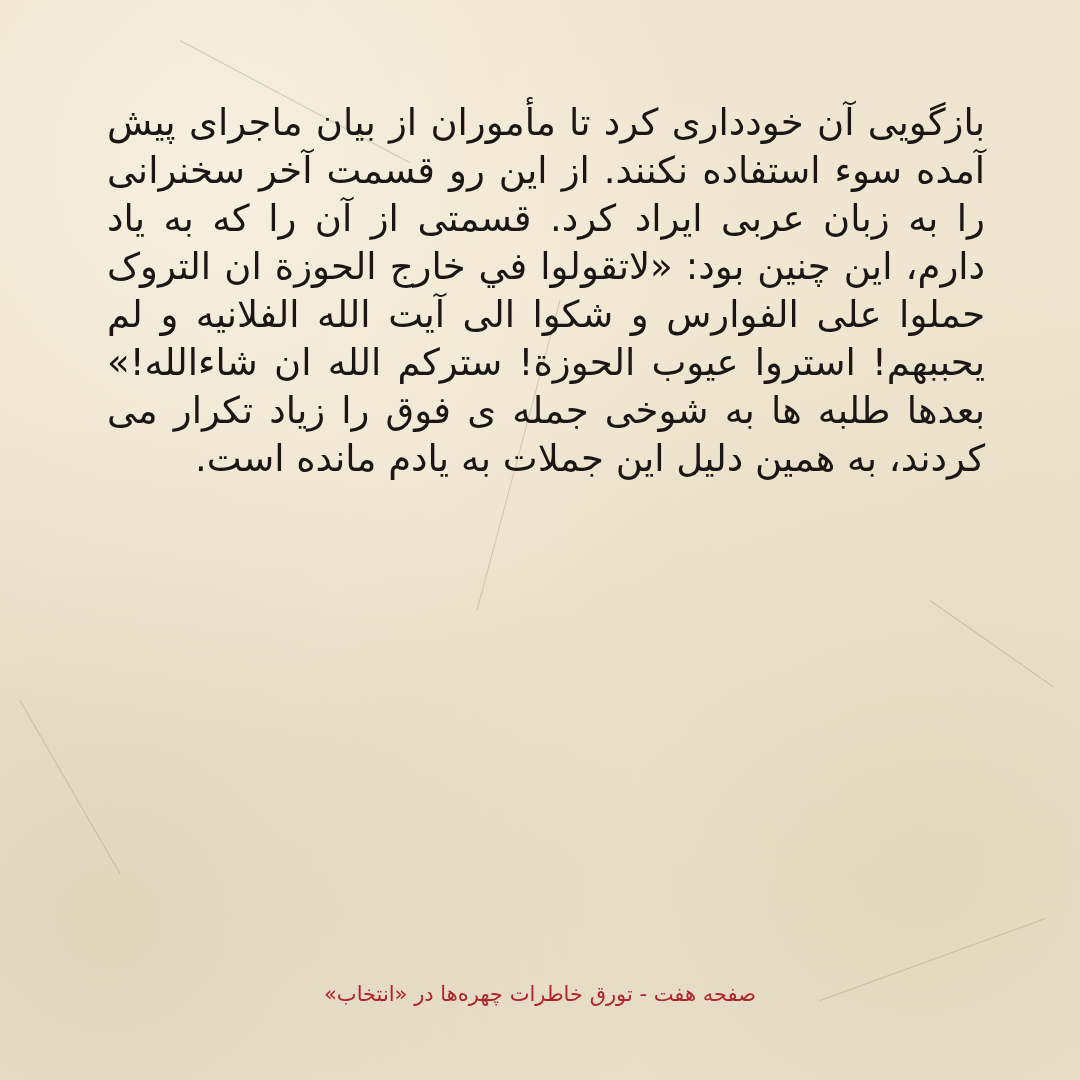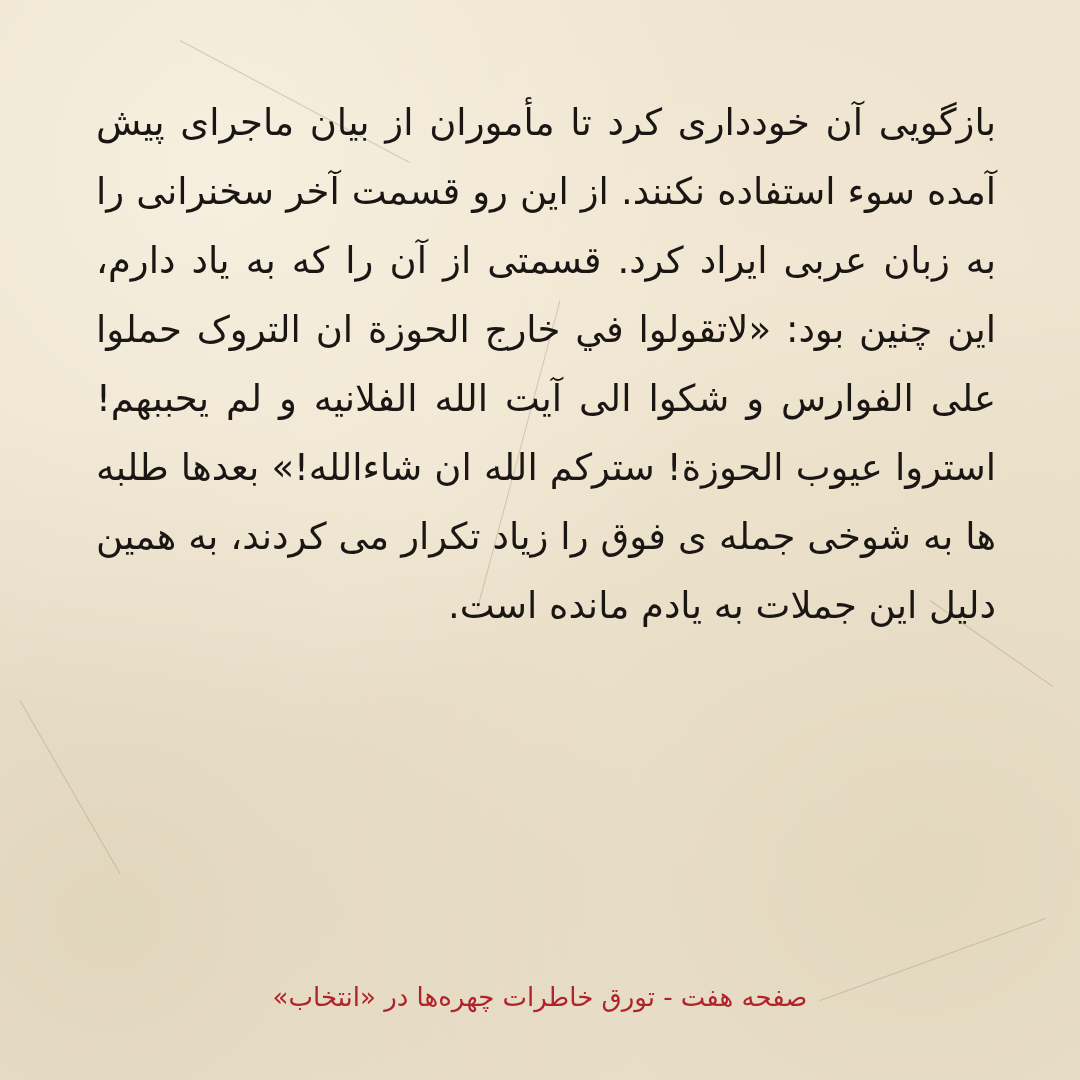--- a/index.html
+++ b/index.html
@@ -17,28 +17,28 @@
   .crack {
     position: absolute; border-top: 1px solid rgba(150,135,110,0.35);
     transform-origin: left center;
   }
   .page {
     position: absolute; left: 96px; top: 88px; width: 900px;
     direction: rtl; text-align: justify; text-align-last: right;
     color: #1a1614;
   }
   .para {
-    margin: 0; font-size: 37px; line-height: 69px;
+    margin: 11px; font-size: 37px; line-height: 48px;
     font-family: "DejaVu Sans", sans-serif;
   }
   .para + .para { margin-top: 54px; }
   .caption {
     position: absolute; left: 0; right: 0; top: 982px;
     text-align: center; direction: rtl;
-    font-size: 26px; color: #b0232a;
+    font-size: 21px; color: #b0232a;
     font-family: "DejaVu Sans", sans-serif;
   }
 </style>
 </head>
 <body>
 
 <div class="crack" style="left:180px;top:40px;width:260px;transform:rotate(28deg);"></div>
 <div class="crack" style="left:560px;top:300px;width:320px;transform:rotate(105deg);"></div>
 <div class="crack" style="left:20px;top:700px;width:200px;transform:rotate(60deg);"></div>
 <div class="crack" style="left:820px;top:1000px;width:240px;transform:rotate(-20deg);"></div>

